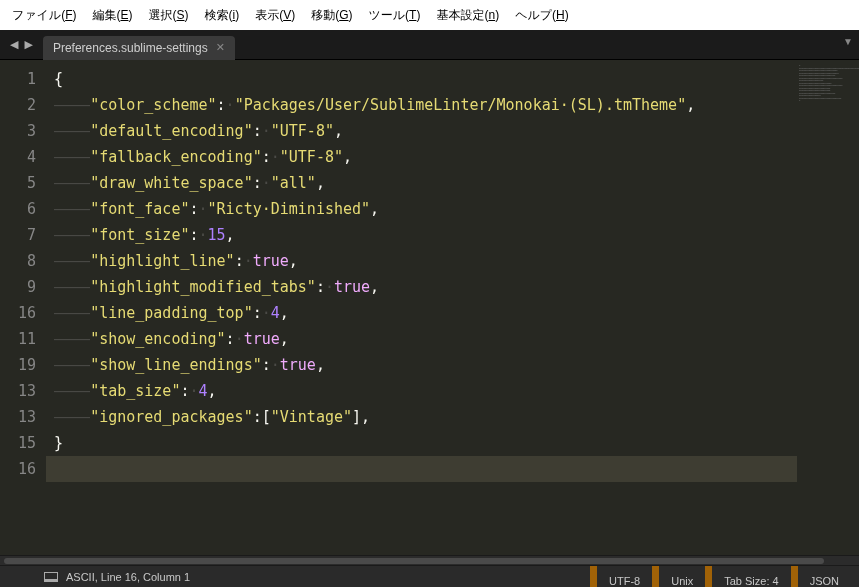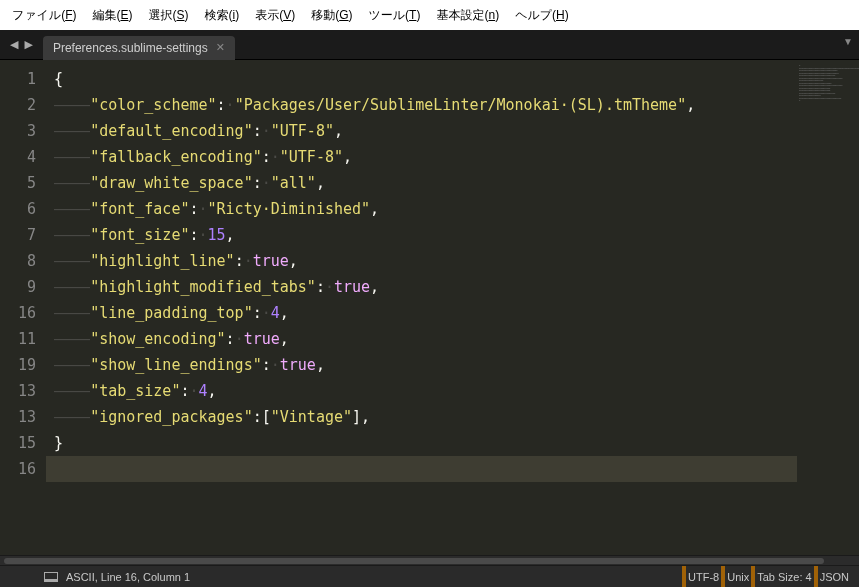--- a/index.html
+++ b/index.html
@@ -121,24 +121,24 @@
   border-top: 1px solid #1a1a1a;
   display: flex;
   align-items: center;
   color: #c8c8c8;
   font-size: 11px;
   padding: 0 8px;
 }
 .statusbar .left { display: flex; align-items: center; gap: 8px; padding-left: 36px; }
 .statusbar .spacer { flex: 1; }
 .statusbar .cell {
-  padding: 0 2px;
-  border-left: 4px solid #a16207;
+  padding: 0 12px;
+  border-left: 7px solid #a16207;
   height: 100%;
-  display: flex; align-items: center;
+  display: flex; align-items: flex-end;
 }
 .panel-icon {
   width: 14px; height: 10px;
   border: 1px solid #aaa;
   border-bottom-width: 3px;
   display: inline-block;
 }
 </style>
 </head>
 <body>

